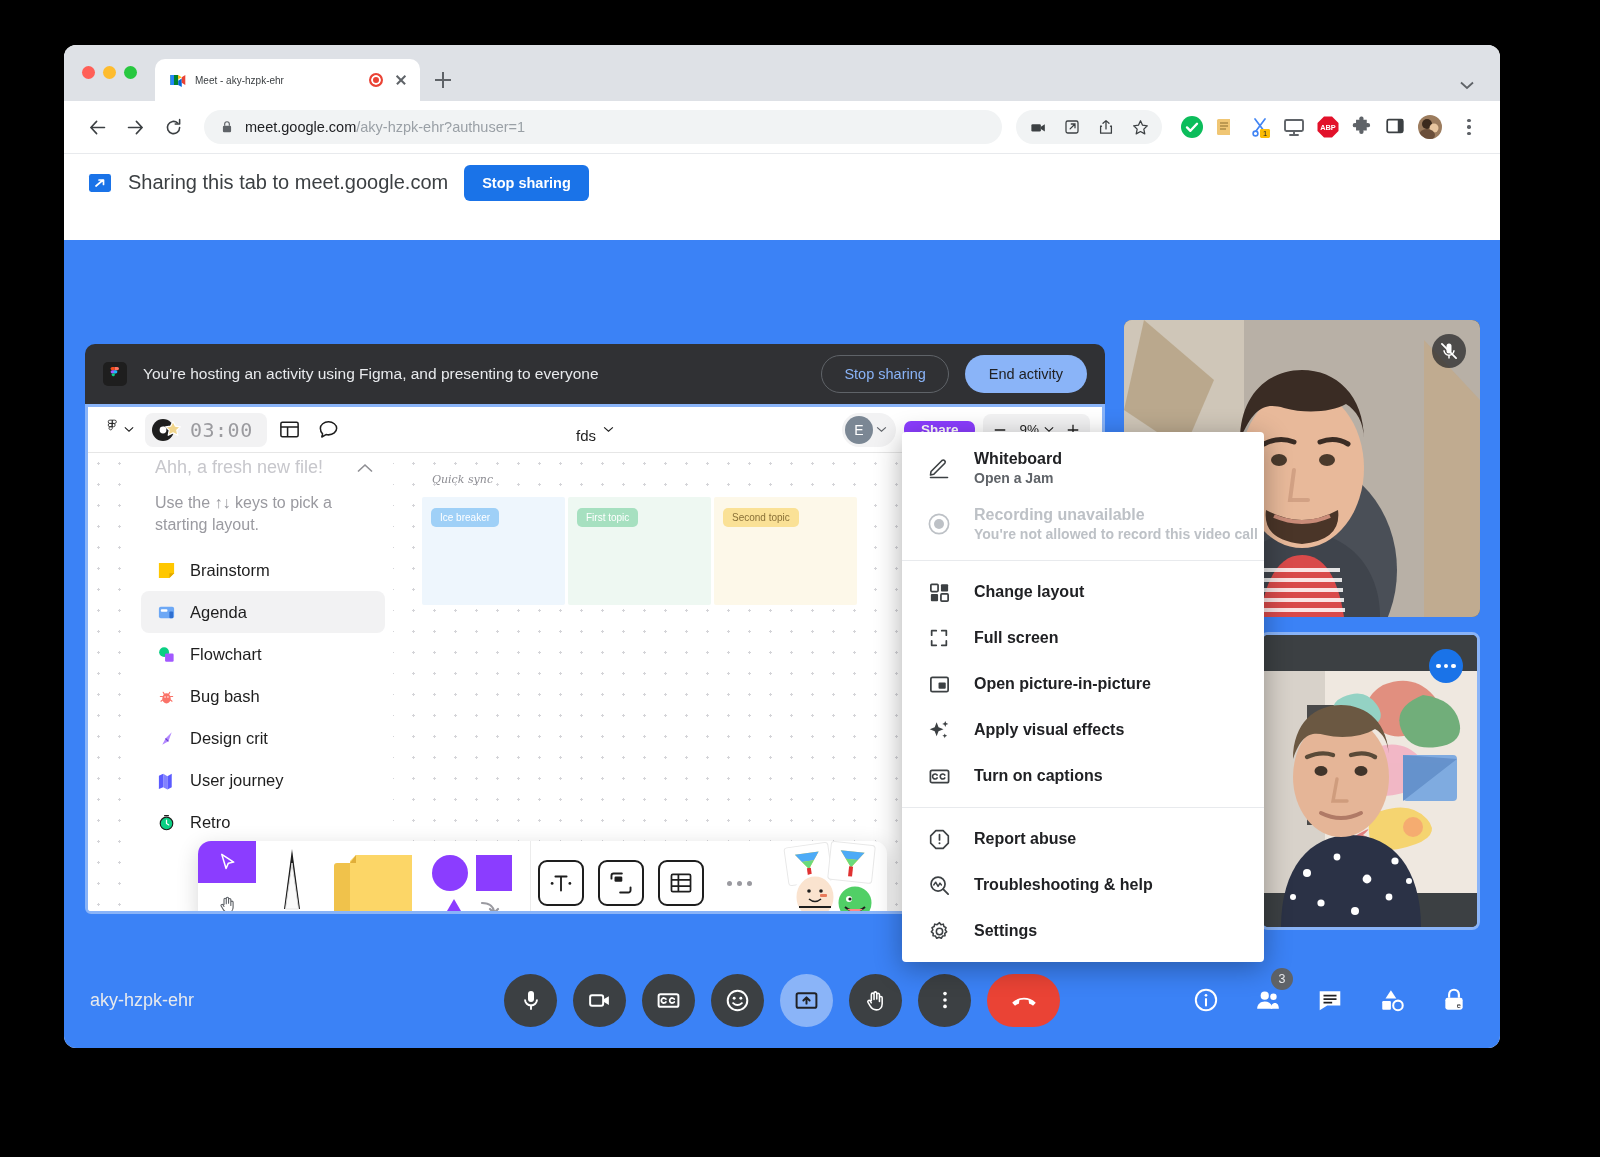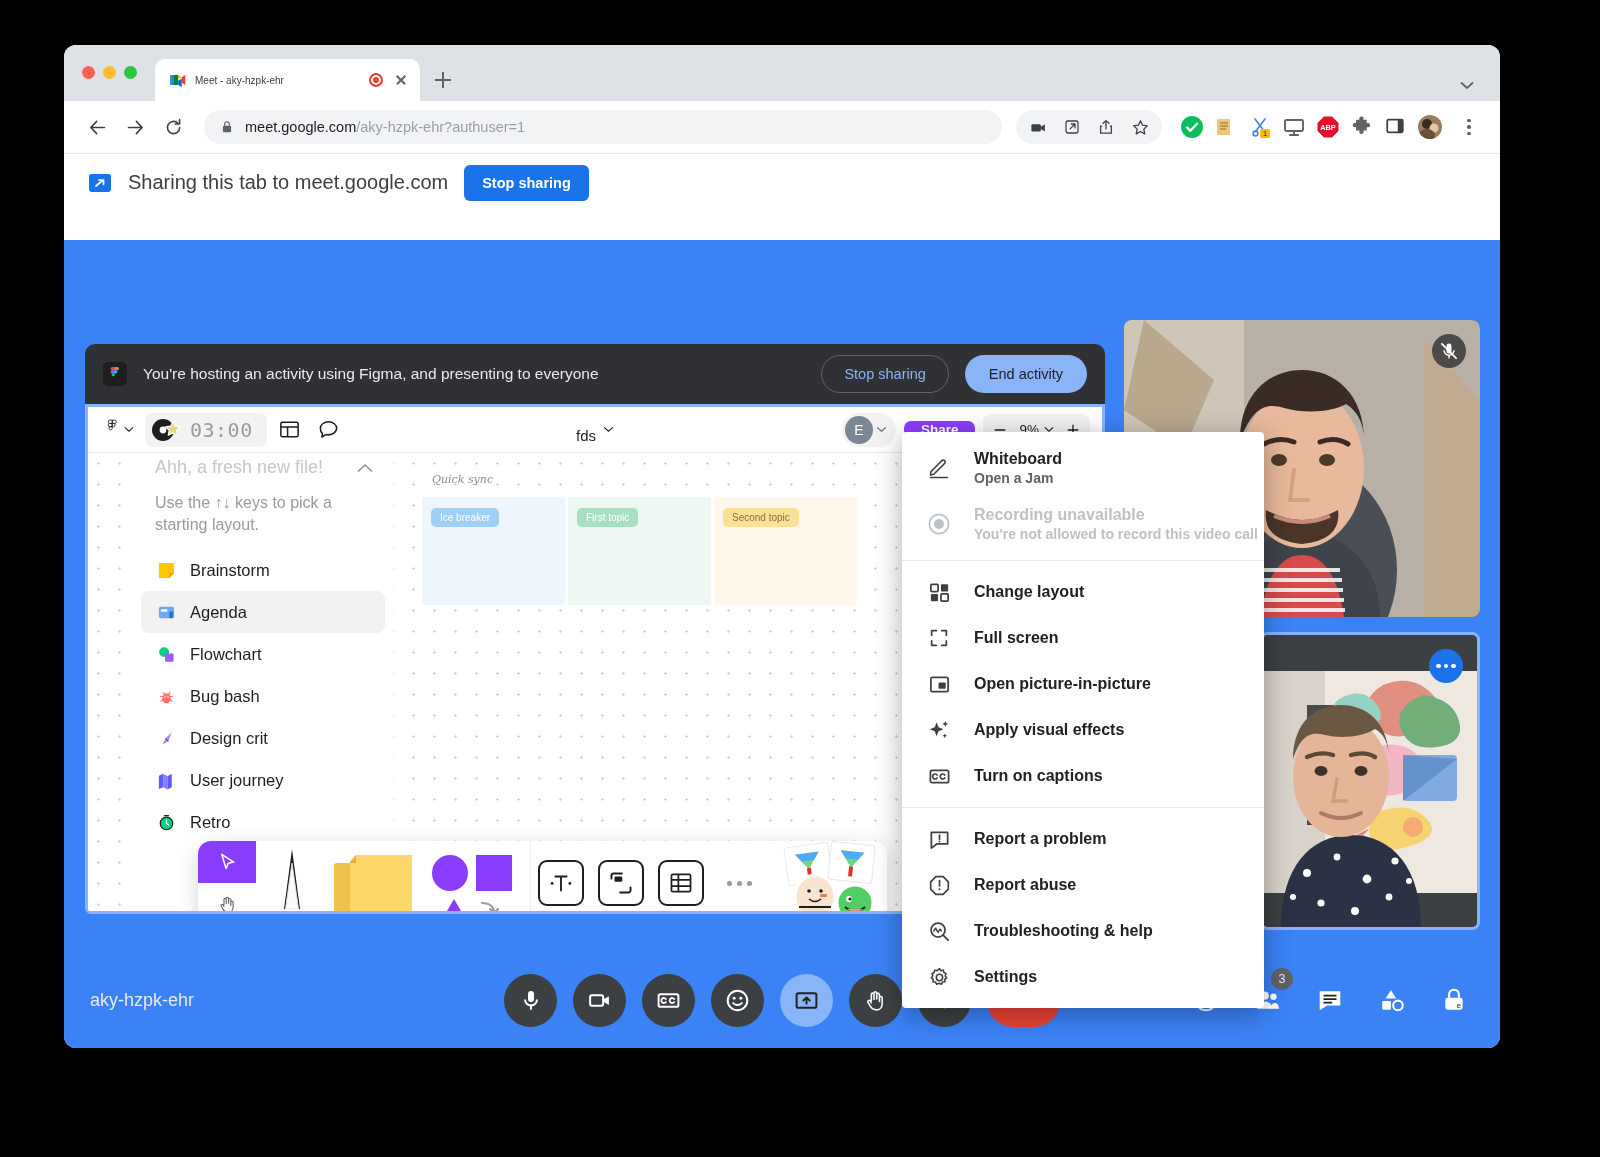--- a/index.html
+++ b/index.html
@@ -934,32 +934,20 @@
             <path d="M9.5 10.5a2.6 2.6 0 100 3M17.5 10.5a2.6 2.6 0 100 3" stroke="#3c4043" stroke-width="1.7" fill="none" stroke-linecap="round"></path>
           </svg>
         </span>
         <span class="mi-text">
           <span class="mi-label">Turn on captions</span>
         </span>
       </div>
 
       <div class="menu-sep"></div>
 
-      <div class="menu-item">
-        <span class="mi-icon">
-          <svg viewBox="0 0 24 24" width="23" height="23">
-            <path d="M3.5 4.5h17v12h-11l-6 4.5z" stroke="#3c4043" stroke-width="1.8" fill="none" stroke-linejoin="round"></path>
-            <path d="M12 7.5v4.2" stroke="#3c4043" stroke-width="1.8" stroke-linecap="round"></path>
-            <circle cx="12" cy="14.1" r="1" fill="#3c4043"></circle>
-          </svg>
-        </span>
-        <span class="mi-text">
-          <span class="mi-label">Report a problem</span>
-        </span>
-      </div>
 
       <div class="menu-item">
         <span class="mi-icon">
           <svg viewBox="0 0 24 24" width="23" height="23">
             <path d="M8.2 2.8h7.6l5.4 5.4v7.6l-5.4 5.4H8.2l-5.4-5.4V8.2z" stroke="#3c4043" stroke-width="1.7" fill="none" stroke-linejoin="round"></path>
             <path d="M12 7v5.4" stroke="#3c4043" stroke-width="1.8" stroke-linecap="round"></path>
             <circle cx="12" cy="16" r="1.05" fill="#3c4043"></circle>
           </svg>
         </span>
         <span class="mi-text">

